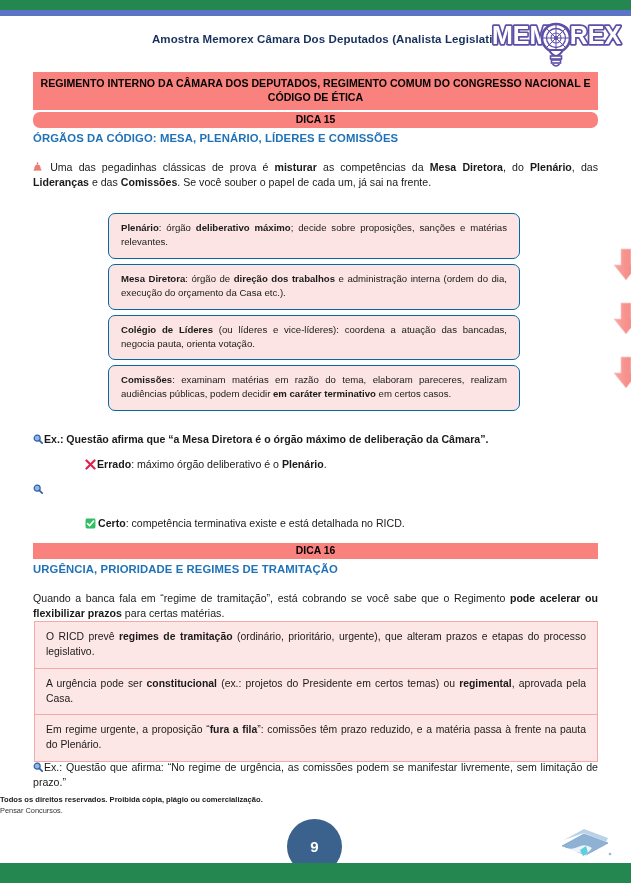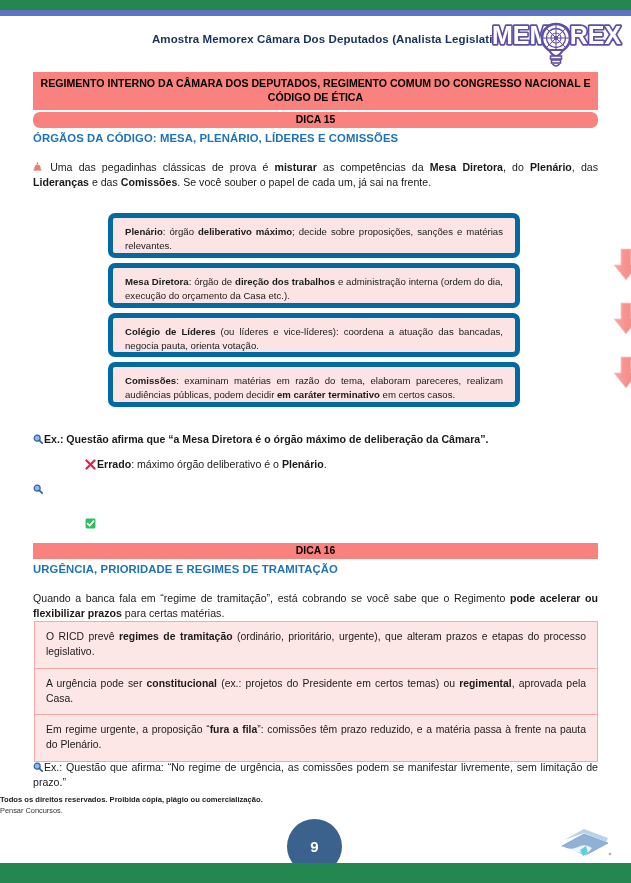--- a/index.html
+++ b/index.html
@@ -127,23 +127,23 @@
 
   
   .flow-wrap {
     position: absolute;
     left: 108px; top: 213px;
     width: 412px;
   }
   .flow-box {
     position: relative;
     background: #fbe4e3;
-    border: 5px solid #0369a1;
+    border: 1px solid #0369a1;
     border-radius: 7px;
-    padding: 7px 12px 0 12px;
+    padding: 7px 12px 9px 12px;
     margin-bottom: 5px;
     font-size: 9.6px;
     color: #1a1a1a;
     line-height: 1.45;
     text-align: justify;
     box-sizing: border-box;
   }
   .flow-box:last-child { margin-bottom: 0; }
   .flow-box b { font-weight: bold; }
 
@@ -348,21 +348,21 @@
     <svg class="icon-mag" viewBox="0 0 12 12">
       <circle cx="5" cy="5" r="3.6" fill="#8fb7e8" stroke="#2f5fa8" stroke-width="1.4"></circle>
       <line x1="7.6" y1="7.6" x2="11" y2="11" stroke="#2f5fa8" stroke-width="2" stroke-linecap="round"></line>
     </svg>
   </div>
 
   <div class="ans-line" id="ans2">
     <svg class="icon-check" viewBox="0 0 12 12">
       <rect x="0.6" y="0.6" width="10.8" height="10.8" rx="1.6" fill="#2fbe62"></rect>
       <path d="M2.8 6.2 L5 8.4 L9.3 3.4" fill="none" stroke="#ffffff" stroke-width="1.8" stroke-linecap="round" stroke-linejoin="round"></path>
-    </svg>
+    </svg><span><b>Certo</b>: competência terminativa existe e está detalhada no RICD.</span>
   </div>
 
   <div class="dica-banner" id="dica16-banner">DICA 16</div>
   <div class="section-heading" id="dica16-heading">URGÊNCIA, PRIORIDADE E REGIMES DE TRAMITAÇÃO</div>
   <div class="para" id="intro16">Quando a banca fala em “regime de tramitação”, está cobrando se você sabe que o Regimento <b>pode acelerar ou flexibilizar prazos</b> para certas matérias.</div>
 
   <div class="plain-wrap">
     <div class="plain-box">O RICD prevê <b>regimes de tramitação</b> (ordinário, prioritário, urgente), que alteram prazos e etapas do processo legislativo.</div>
     <div class="plain-box">A urgência pode ser <b>constitucional</b> (ex.: projetos do Presidente em certos temas) ou <b>regimental</b>, aprovada pela Casa.</div>
     <div class="plain-box">Em regime urgente, a proposição “<b>fura a fila</b>”: comissões têm prazo reduzido, e a matéria passa à frente na pauta do Plenário.</div>

